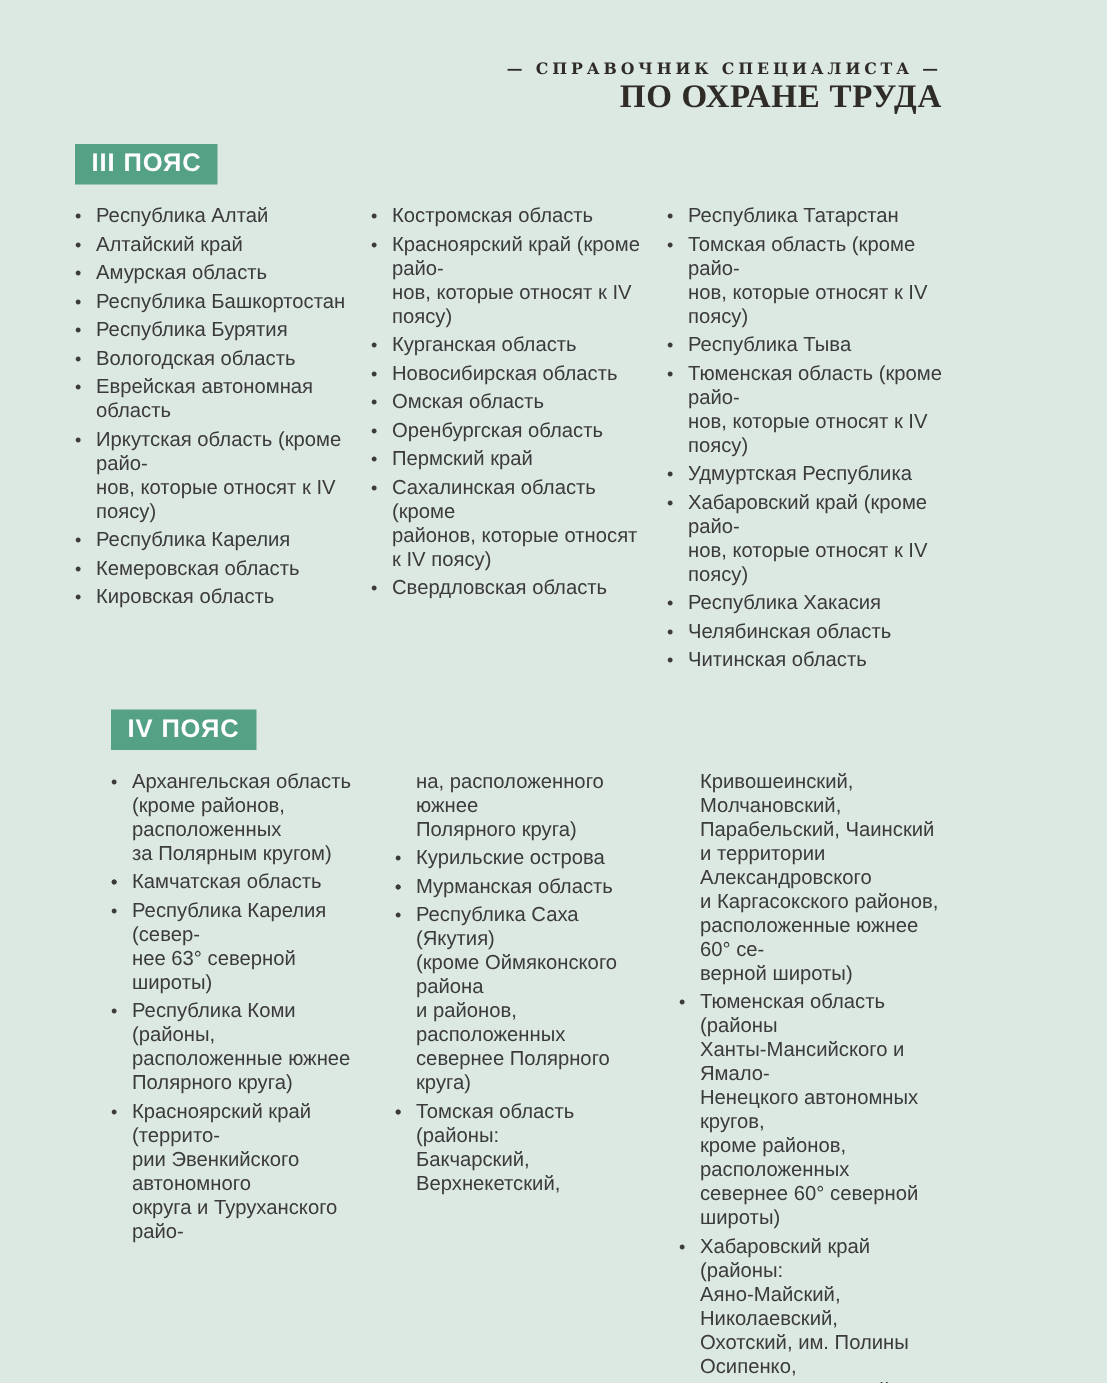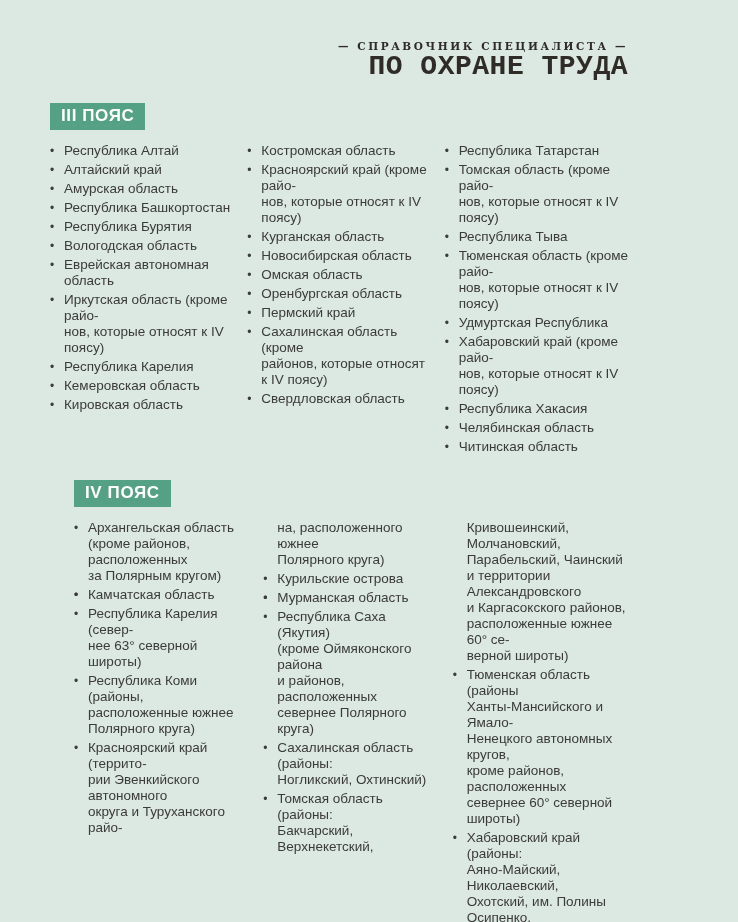--- a/index.html
+++ b/index.html
@@ -23,23 +23,23 @@
   }
   
   .brand{text-align:right;color:var(--brand);}
   .brand-top{
     font-family:"DejaVu Serif", serif;
     font-weight:bold;
     font-size:10.5px;
     letter-spacing:2.6px;
   }
   .brand-bottom{
-    font-family:Liberation Mono, monospace;
+    font-family:Liberation Serif, serif;
     font-weight:bold;
-    font-size:28px;
+    font-size:22px;
     letter-spacing:0.5px;
     line-height:1.1;
   }
   
   .section{margin-top:20px;}
   .section + .section{margin-top:22px;margin-left:24px;}
   .badge{
     display:inline-block;
     background:var(--badge);
     color:var(--badge-text);
@@ -143,22 +143,21 @@
           <ul class="col">
             <li class="item"><span class="txt">на, расположенного южнее
 Полярного круга)</span></li>
             <li class="item"><span class="dot">•</span><span class="txt">Курильские острова</span></li>
             <li class="item"><span class="dot">•</span></li>
             <li class="item"><span class="dot">•</span><span class="txt">Мурманская область</span></li>
             <li class="item"><span class="dot">•</span><span class="txt">Республика Саха (Якутия)
 (кроме Оймяконского района
 и районов, расположенных
 севернее Полярного круга)</span></li>
-            <li class="item"><span class="dot">•</span><span class="txt">Сахалинская область (районы:
-Ногликский, Охтинский)</span></li>
+            <li class="item"><span class="dot">•</span></li>
             <li class="item"><span class="dot">•</span><span class="txt">Томская область (районы:
 Бакчарский, Верхнекетский,</span></li>
           </ul>
           <ul class="col">
             <li class="item"><span class="txt">Кривошеинский, Молчановский,
 Парабельский, Чаинский
 и территории Александровского
 и Каргасокского районов,
 расположенные южнее 60° се-
 верной широты)</span></li>

